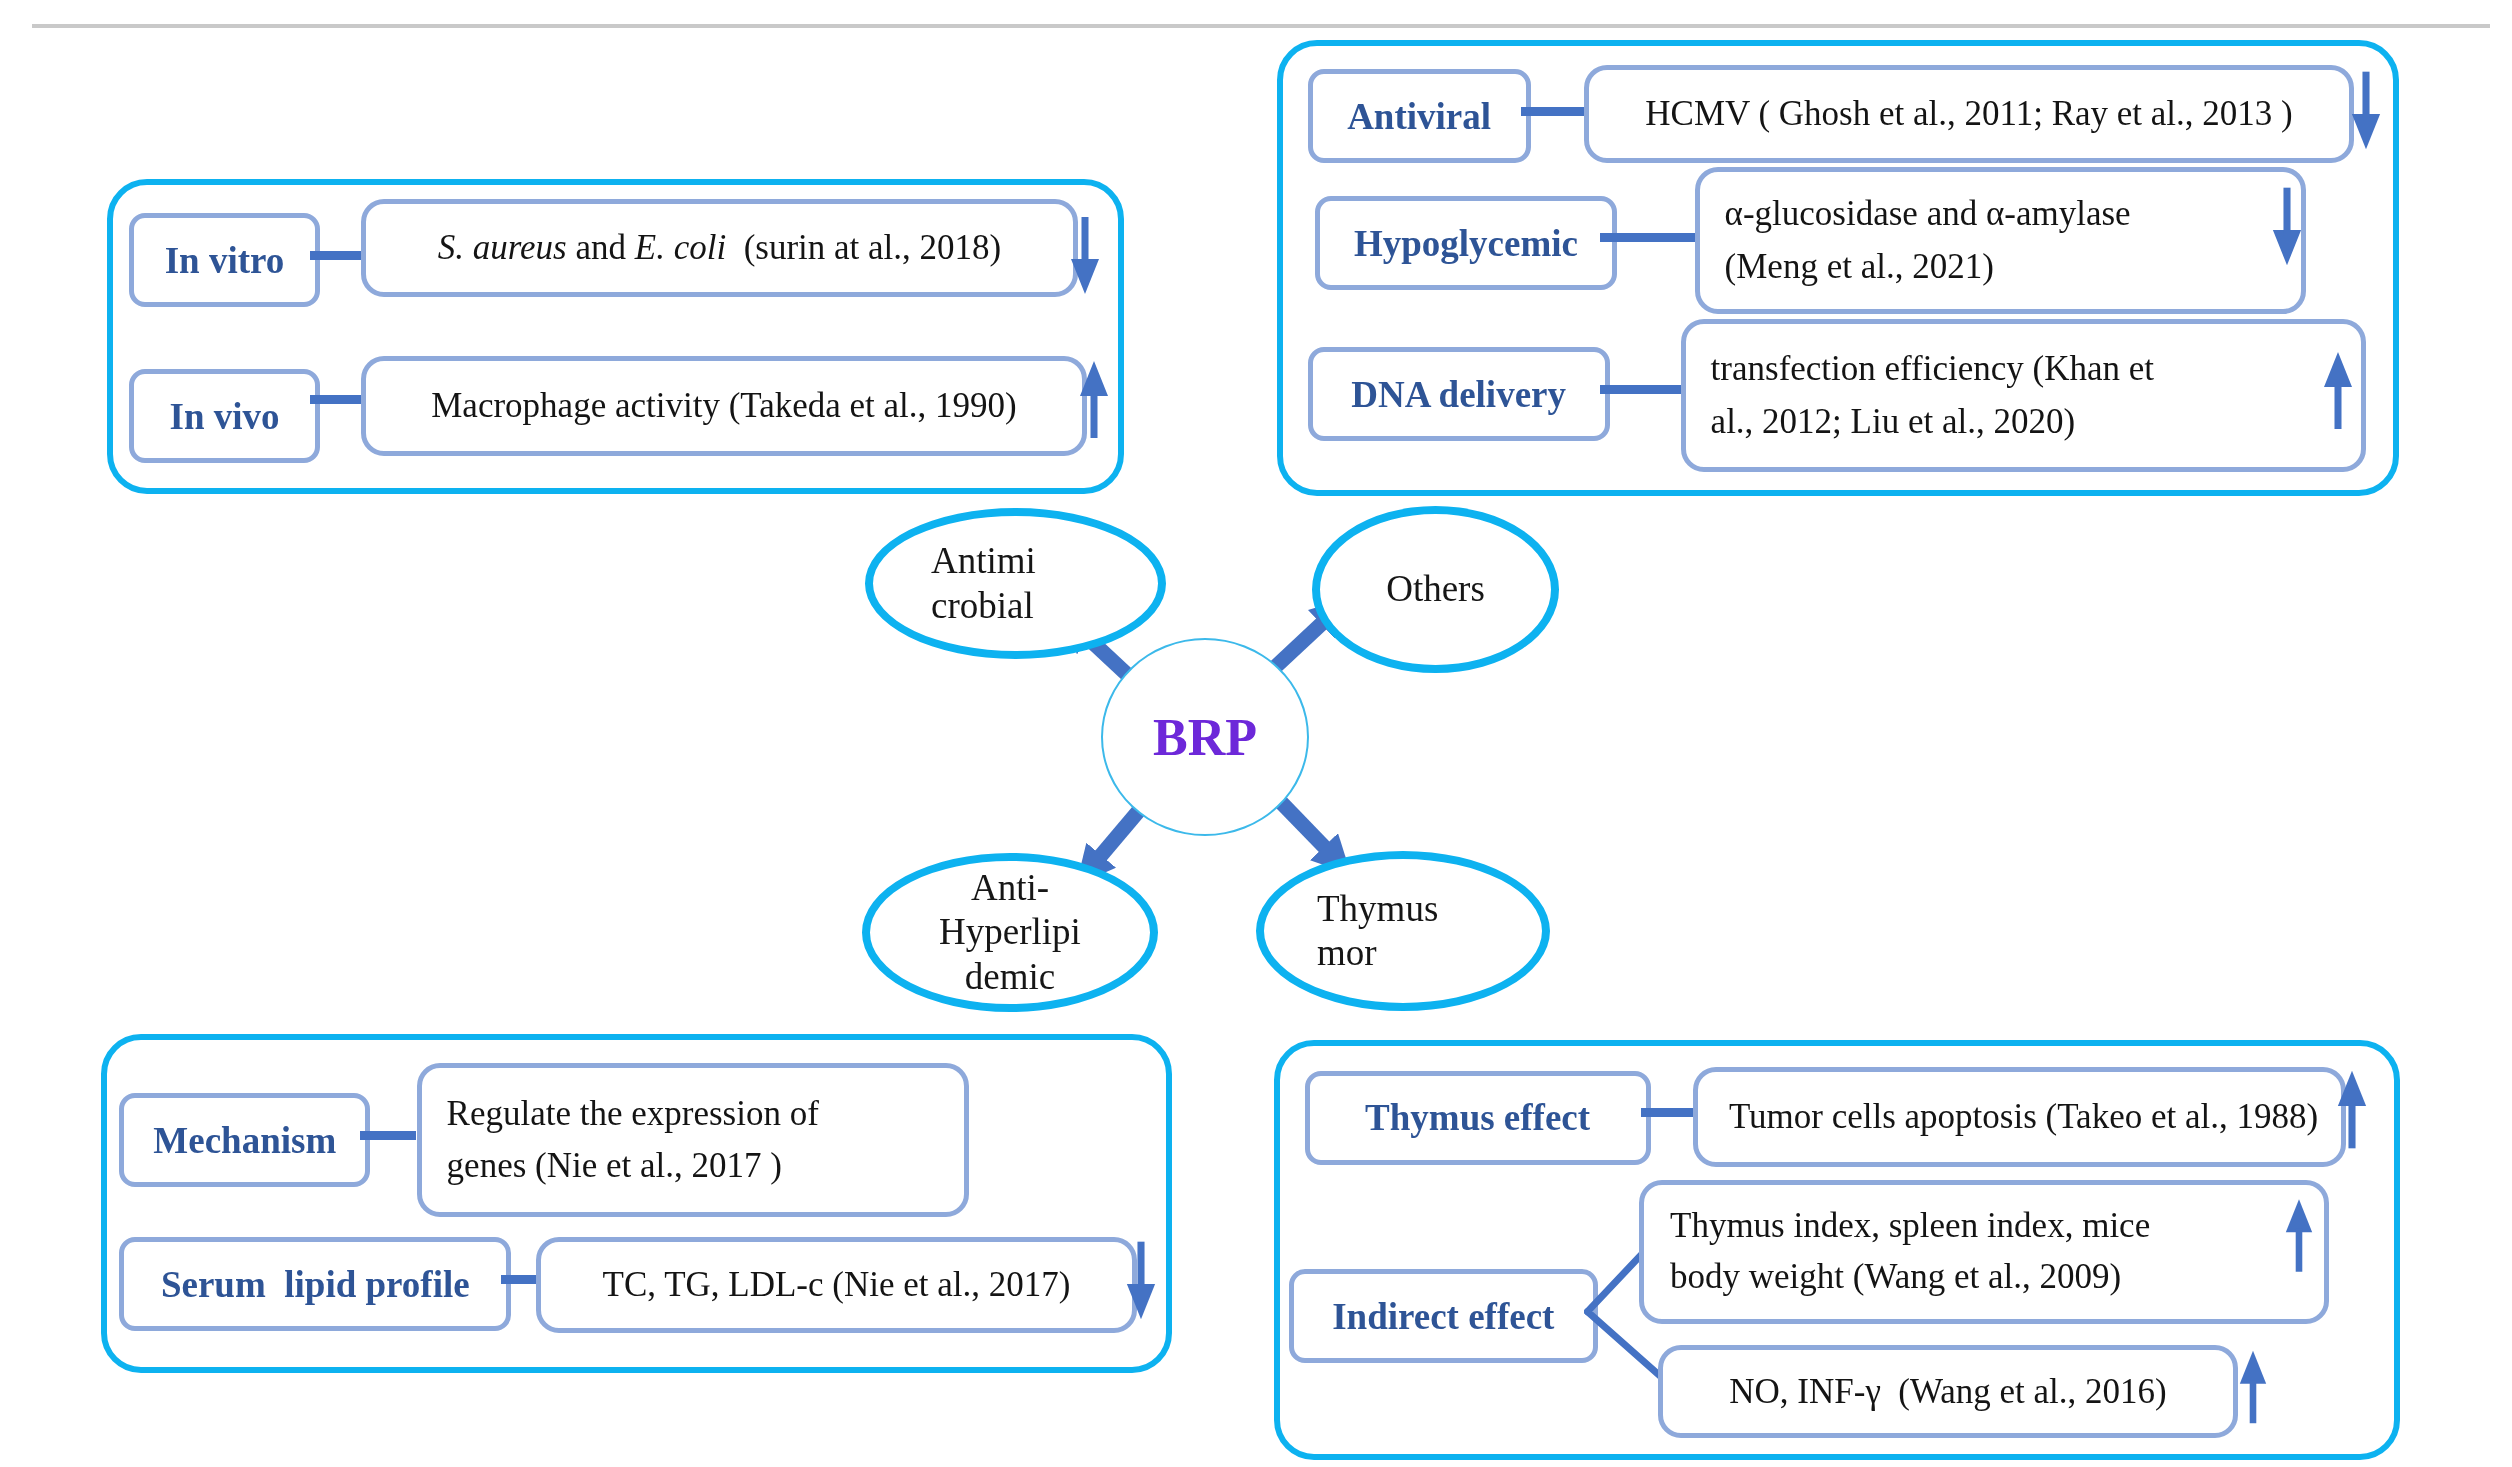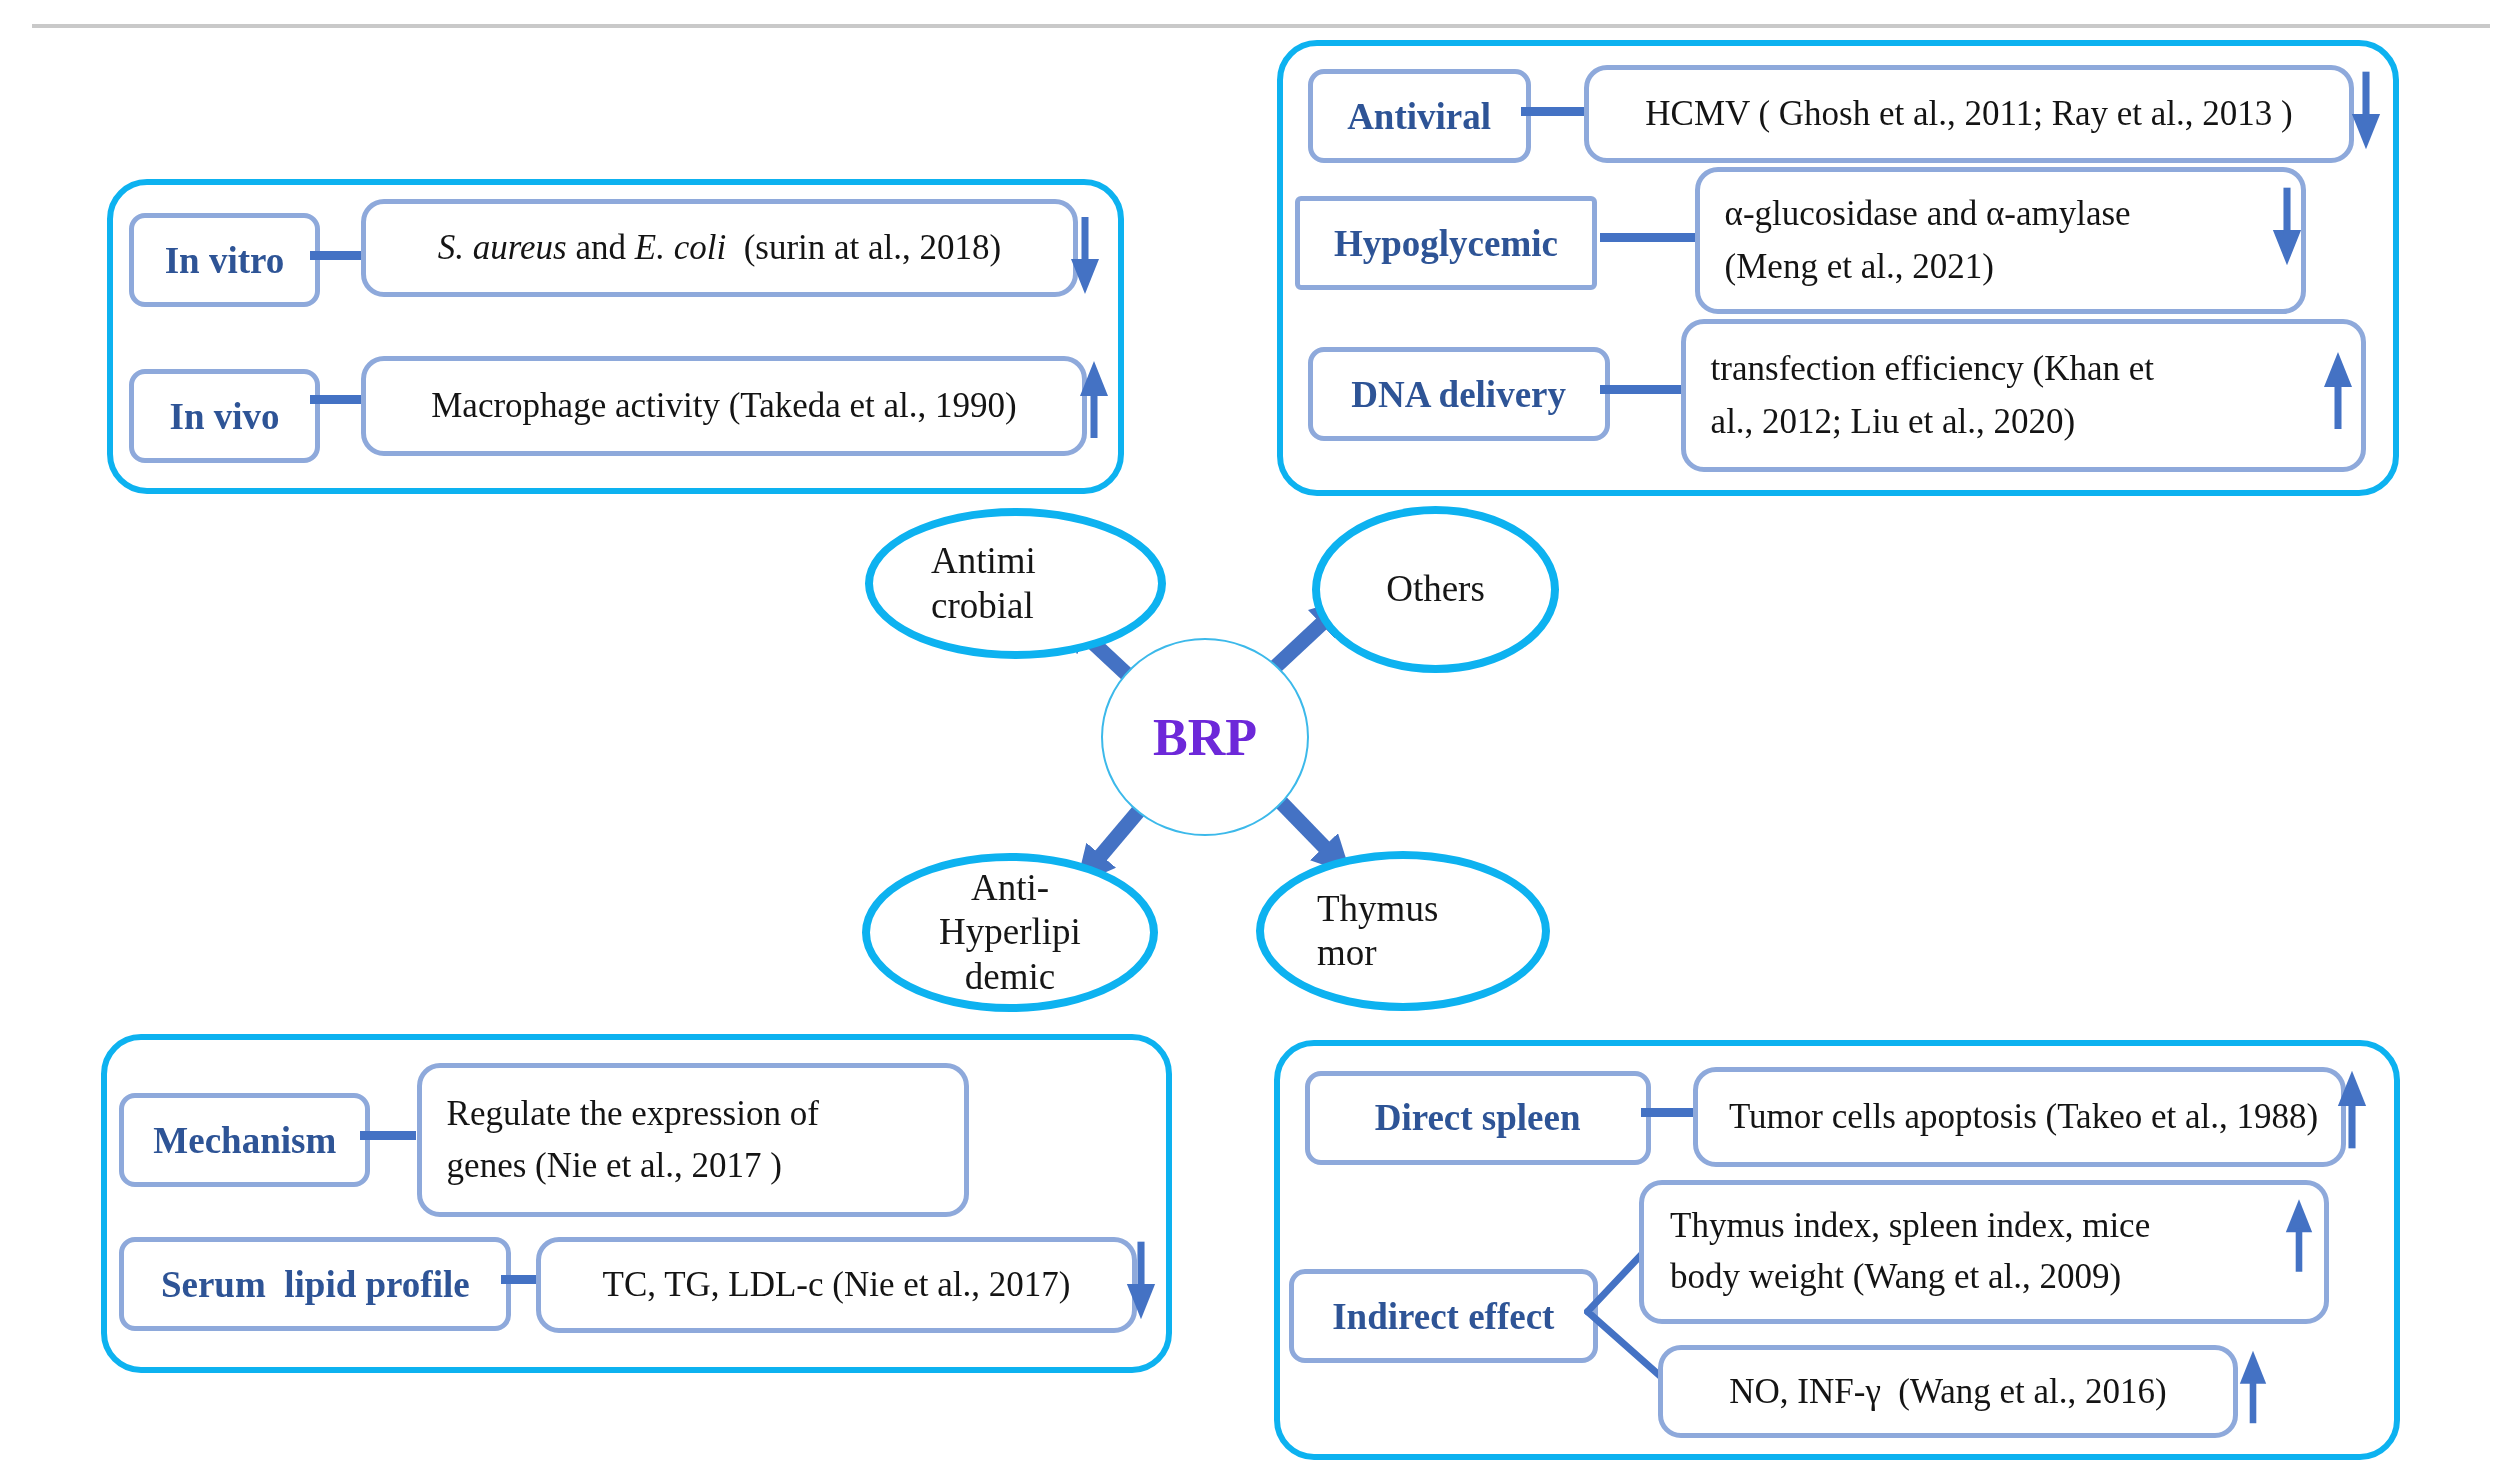--- a/index.html
+++ b/index.html
@@ -77,21 +77,21 @@
 
   <div class="grp" style="left:1277px;top:40px;width:1110px;height:444px;">
     <div class="lbl" style="left:24.6px;top:23px;width:213px;height:84px;">Antiviral</div>
     <div class="conn" style="left:238px;top:61px;width:63px;height:8.8px;"></div>
     <div class="cbox single" style="left:301px;top:19.4px;width:760px;height:88px;">HCMV ( Ghosh et al., 2011; Ray et al., 2013 )</div>
     <svg class="varrow" style="left:1068px;top:24.6px;" width="30" height="79" viewBox="0 0 34 88">
       <polygon points="17,88 33,48 1,48"></polygon>
         <rect x="13" y="0" width="8" height="52"></rect>
     </svg>
 
-    <div class="lbl" style="left:12px;top:150px;width:292px;height:84px;border-radius:6px;">Hypoglycemic</div>
+    <div class="lbl" style="left:32px;top:150px;width:292px;height:84px;">Hypoglycemic</div>
     <div class="conn" style="left:317px;top:187px;width:95px;height:8.8px;"></div>
     <div class="cbox multi" style="left:412px;top:121px;width:552px;height:137px;">α-glucosidase and α-amylase
 (Meng et al., 2021)</div>
     <svg class="varrow" style="left:989px;top:141px;" width="30" height="79" viewBox="0 0 34 88">
       <polygon points="17,88 33,48 1,48"></polygon>
         <rect x="13" y="0" width="8" height="52"></rect>
     </svg>
 
     <div class="lbl" style="left:24.6px;top:301px;width:292px;height:84px;">DNA delivery</div>
     <div class="conn" style="left:317px;top:339px;width:81px;height:8.8px;"></div>
@@ -134,21 +134,21 @@
     <div class="lbl" style="left:12.3px;top:197px;width:382px;height:84px;">Serum  lipid profile</div>
     <div class="conn" style="left:394px;top:235px;width:35px;height:8.8px;"></div>
     <div class="cbox single" style="left:429px;top:197px;width:591px;height:86px;">TC, TG, LDL-c (Nie et al., 2017)</div>
     <svg class="varrow" style="left:1019px;top:201px;" width="30" height="79" viewBox="0 0 34 88">
       <polygon points="17,88 33,48 1,48"></polygon>
         <rect x="13" y="0" width="8" height="52"></rect>
     </svg>
   </div>
 
   <div class="grp" style="left:1274px;top:1040px;width:1114px;height:408px;">
-    <div class="lbl" style="left:24.6px;top:24.6px;width:336px;height:84px;">Direct spleen</div>
+    <div class="lbl" style="left:24.6px;top:24.6px;width:336px;height:84px;">Thymus effect</div>
     <div class="conn" style="left:361px;top:62px;width:53px;height:8.8px;"></div>
     <div class="cbox single" style="left:413px;top:21px;width:635px;height:90px;padding-left:8px;">Tumor cells apoptosis (Takeo et al., 1988)</div>
     <svg class="varrow" style="left:1057px;top:23px;" width="30" height="81" viewBox="0 0 34 88">
       <polygon points="17,0 33,40 1,40"></polygon>
         <rect x="13" y="36" width="8" height="52"></rect>
     </svg>
 
     <div class="lbl" style="left:8.8px;top:223px;width:299px;height:84px;">Indirect effect</div>
     <svg class="branchsvg abs" style="left:304px;top:195px;" width="84" height="150" viewBox="0 0 96 170">
       <line x1="4" y1="80" x2="72" y2="8"></line>

